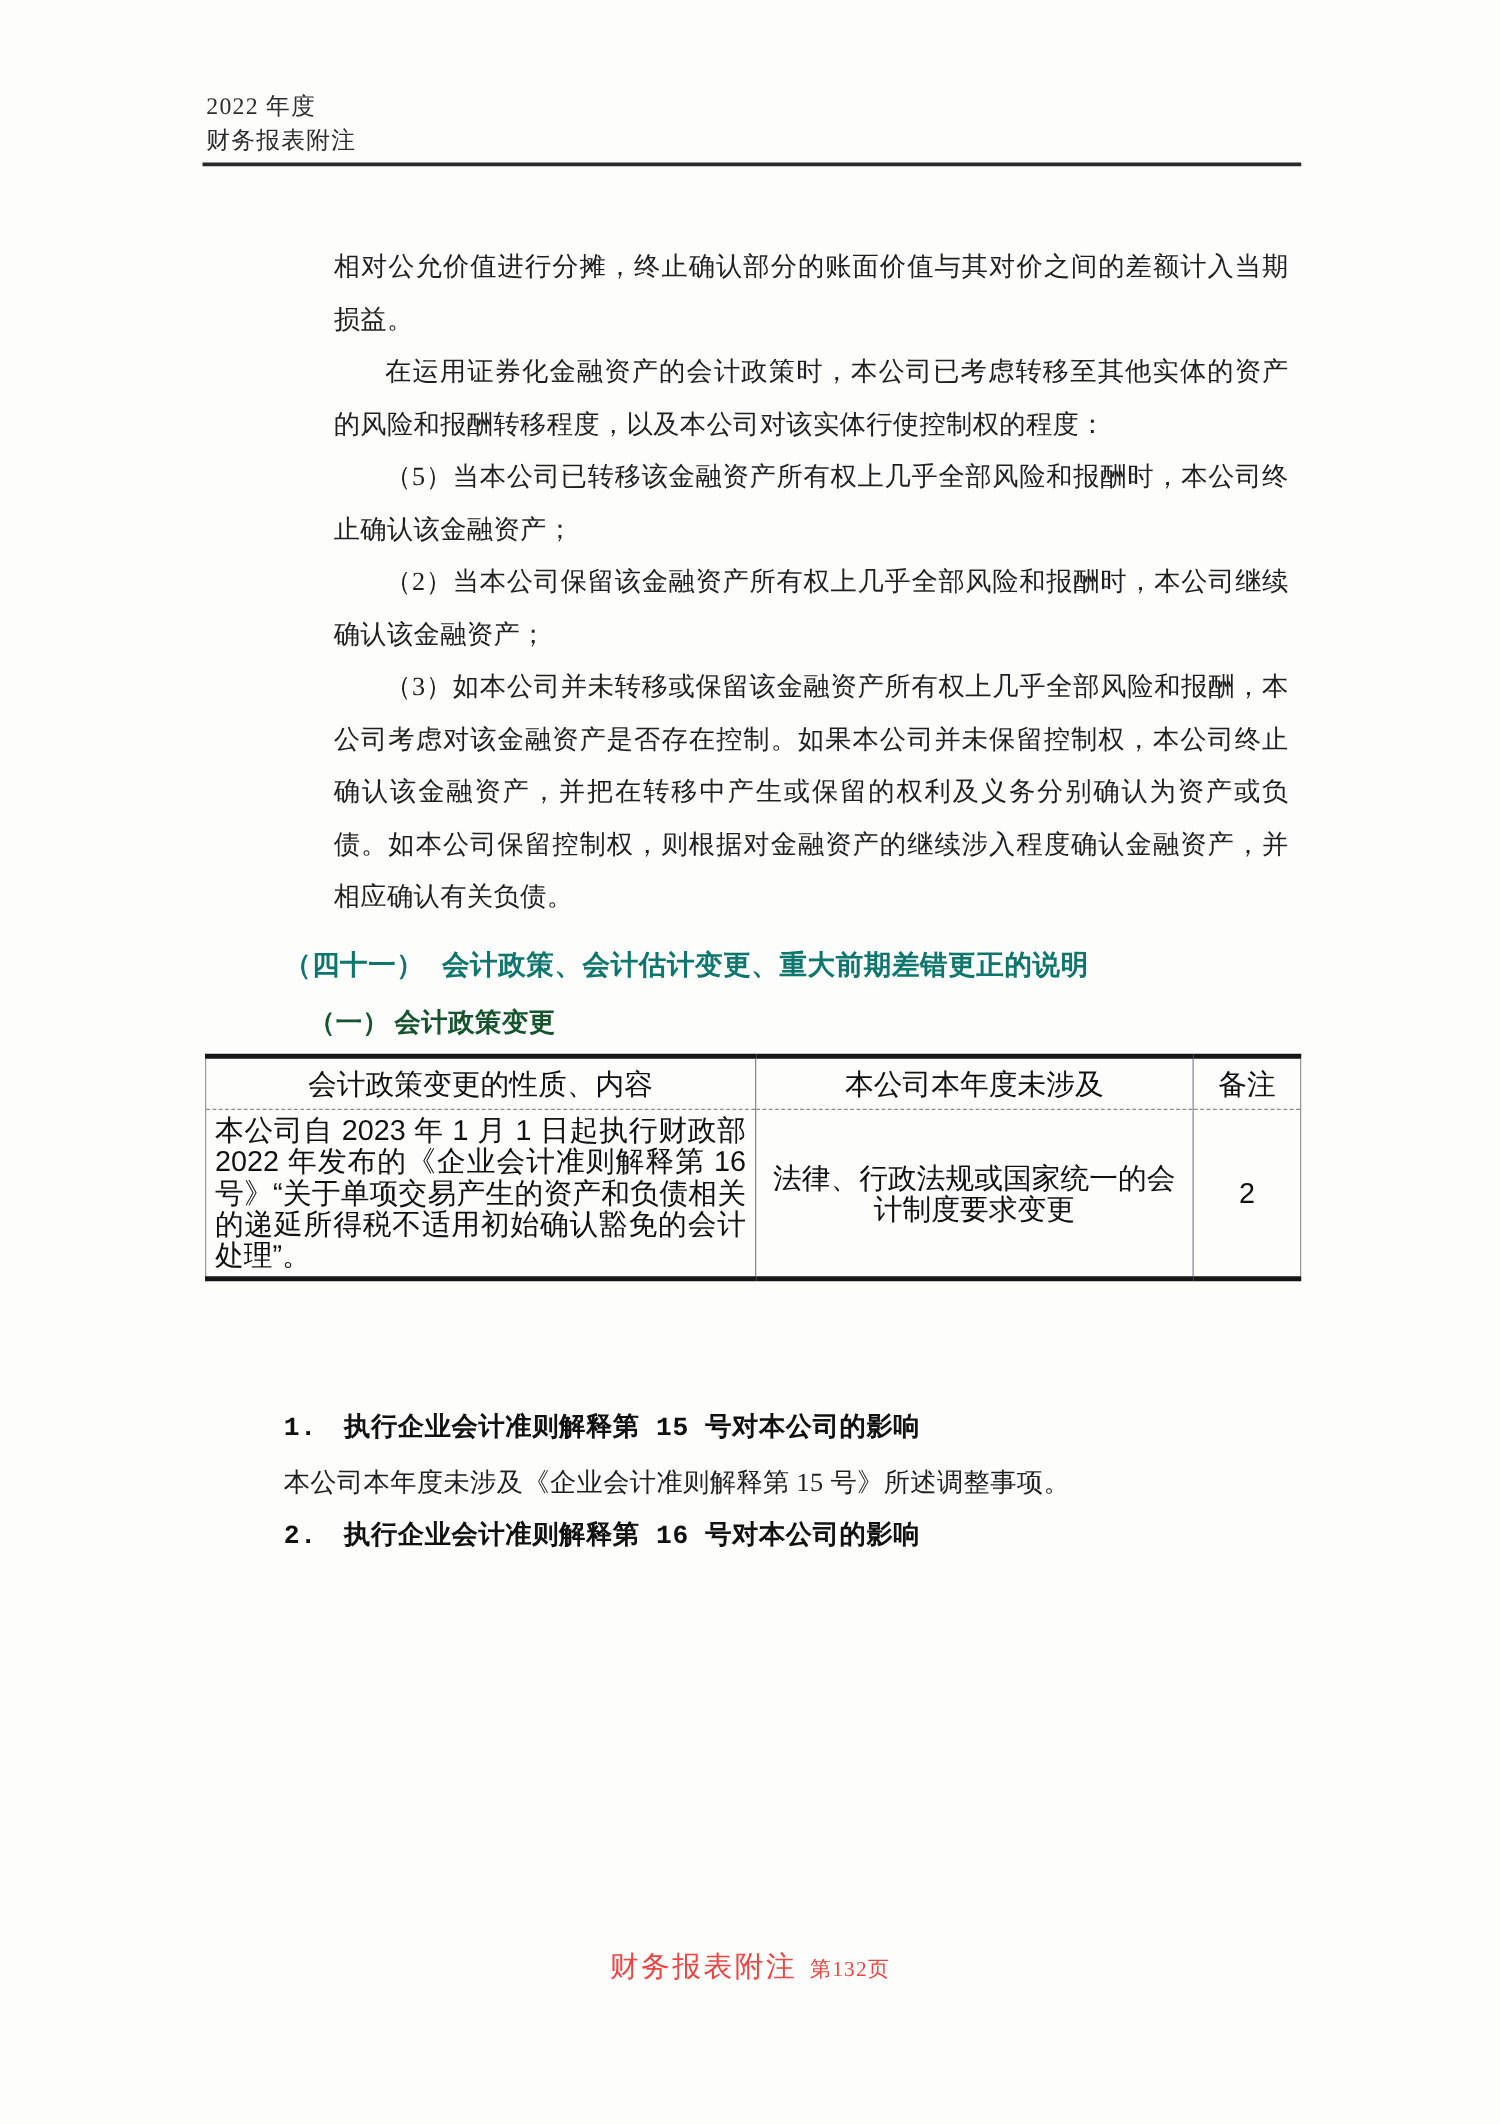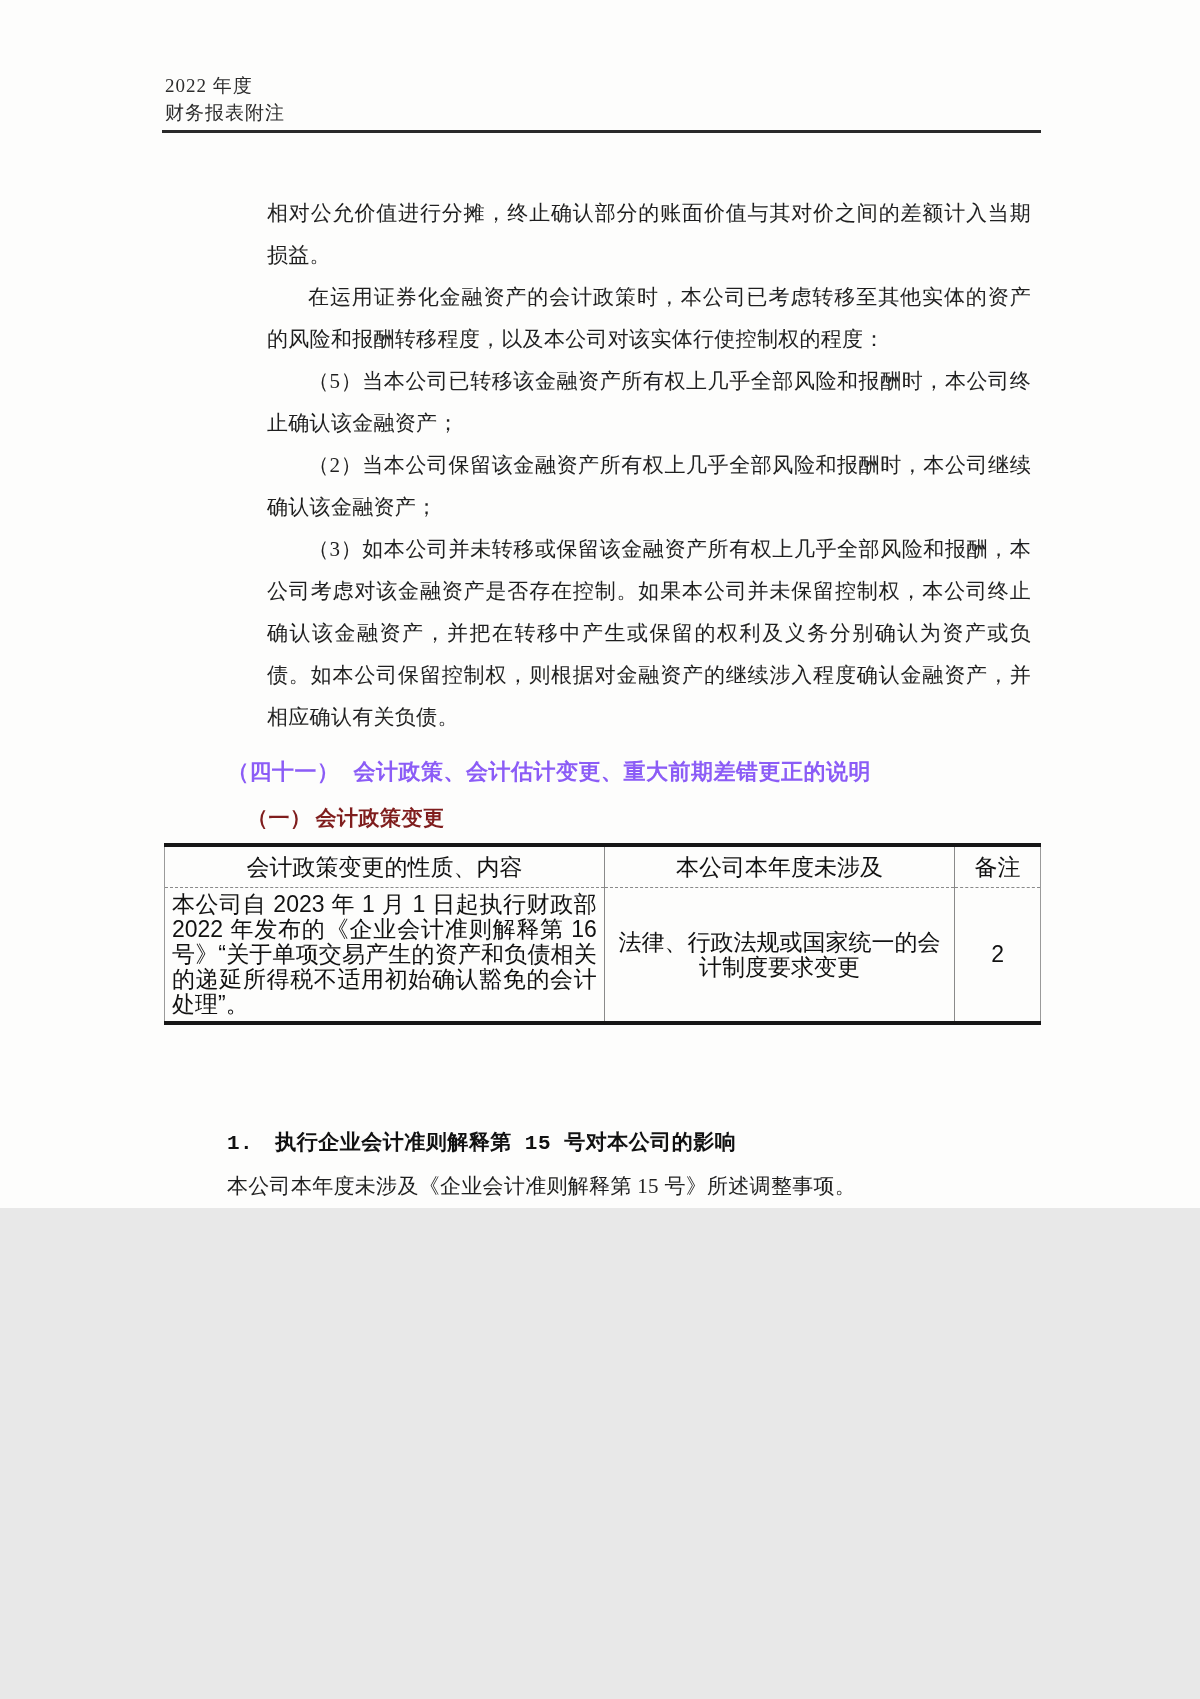--- a/index.html
+++ b/index.html
@@ -1,36 +1,36 @@
 <!DOCTYPE html>
 <html><head>
 <meta charset="utf-8">
 <style>
   html,body{margin:0;padding:0;background:#e8e8e8;}
   .page{
     position:relative;
-    width:1200px;height:1208px;
+    width:1200px;height:1699px;
     margin:0 auto;
     background:#fdfdfc;
     color:#1f1f1f;
     font-family:"Liberation Serif","DejaVu Serif",serif;
     overflow:hidden;
   }
   
   .runhead{position:absolute;left:165px;top:72px;font-size:19px;line-height:27px;color:#2c2c2c;letter-spacing:1px;}
   .headrule{position:absolute;left:162px;top:130px;width:879px;border-top:3px solid #2a2a2a;}
   
   .block-upper{position:absolute;left:267px;top:192px;width:764px;font-size:21px;line-height:42px;text-align:justify;letter-spacing:.3px;}
   .block-upper p{margin:0;}
   .block-upper p.indent{text-indent:41px;}
   
-  .h41{position:absolute;left:227px;top:757px;font-size:22px;font-weight:bold;color:#8b5cf6;
+  .h41{position:absolute;left:227px;top:757px;font-size:22px;font-weight:bold;color:#0f766e;
        font-family:"Liberation Sans","DejaVu Sans",sans-serif;letter-spacing:.5px;}
   .h41 .num{margin-right:14px;}
-  .h411{position:absolute;left:247px;top:804px;font-size:21px;font-weight:bold;color:#7f1d1d;
+  .h411{position:absolute;left:247px;top:804px;font-size:21px;font-weight:bold;color:#14532d;
         font-family:"Liberation Sans","DejaVu Sans",sans-serif;letter-spacing:.5px;}
   .h411 .num{margin-right:4px;}
   
   table.policy{
     position:absolute;left:164px;top:843px;width:877px;
     border-collapse:collapse;table-layout:fixed;
     font-family:"Liberation Sans","DejaVu Sans",sans-serif;
     font-size:23px;color:#111;
   }
   table.policy col.c1{width:50.2%;}

